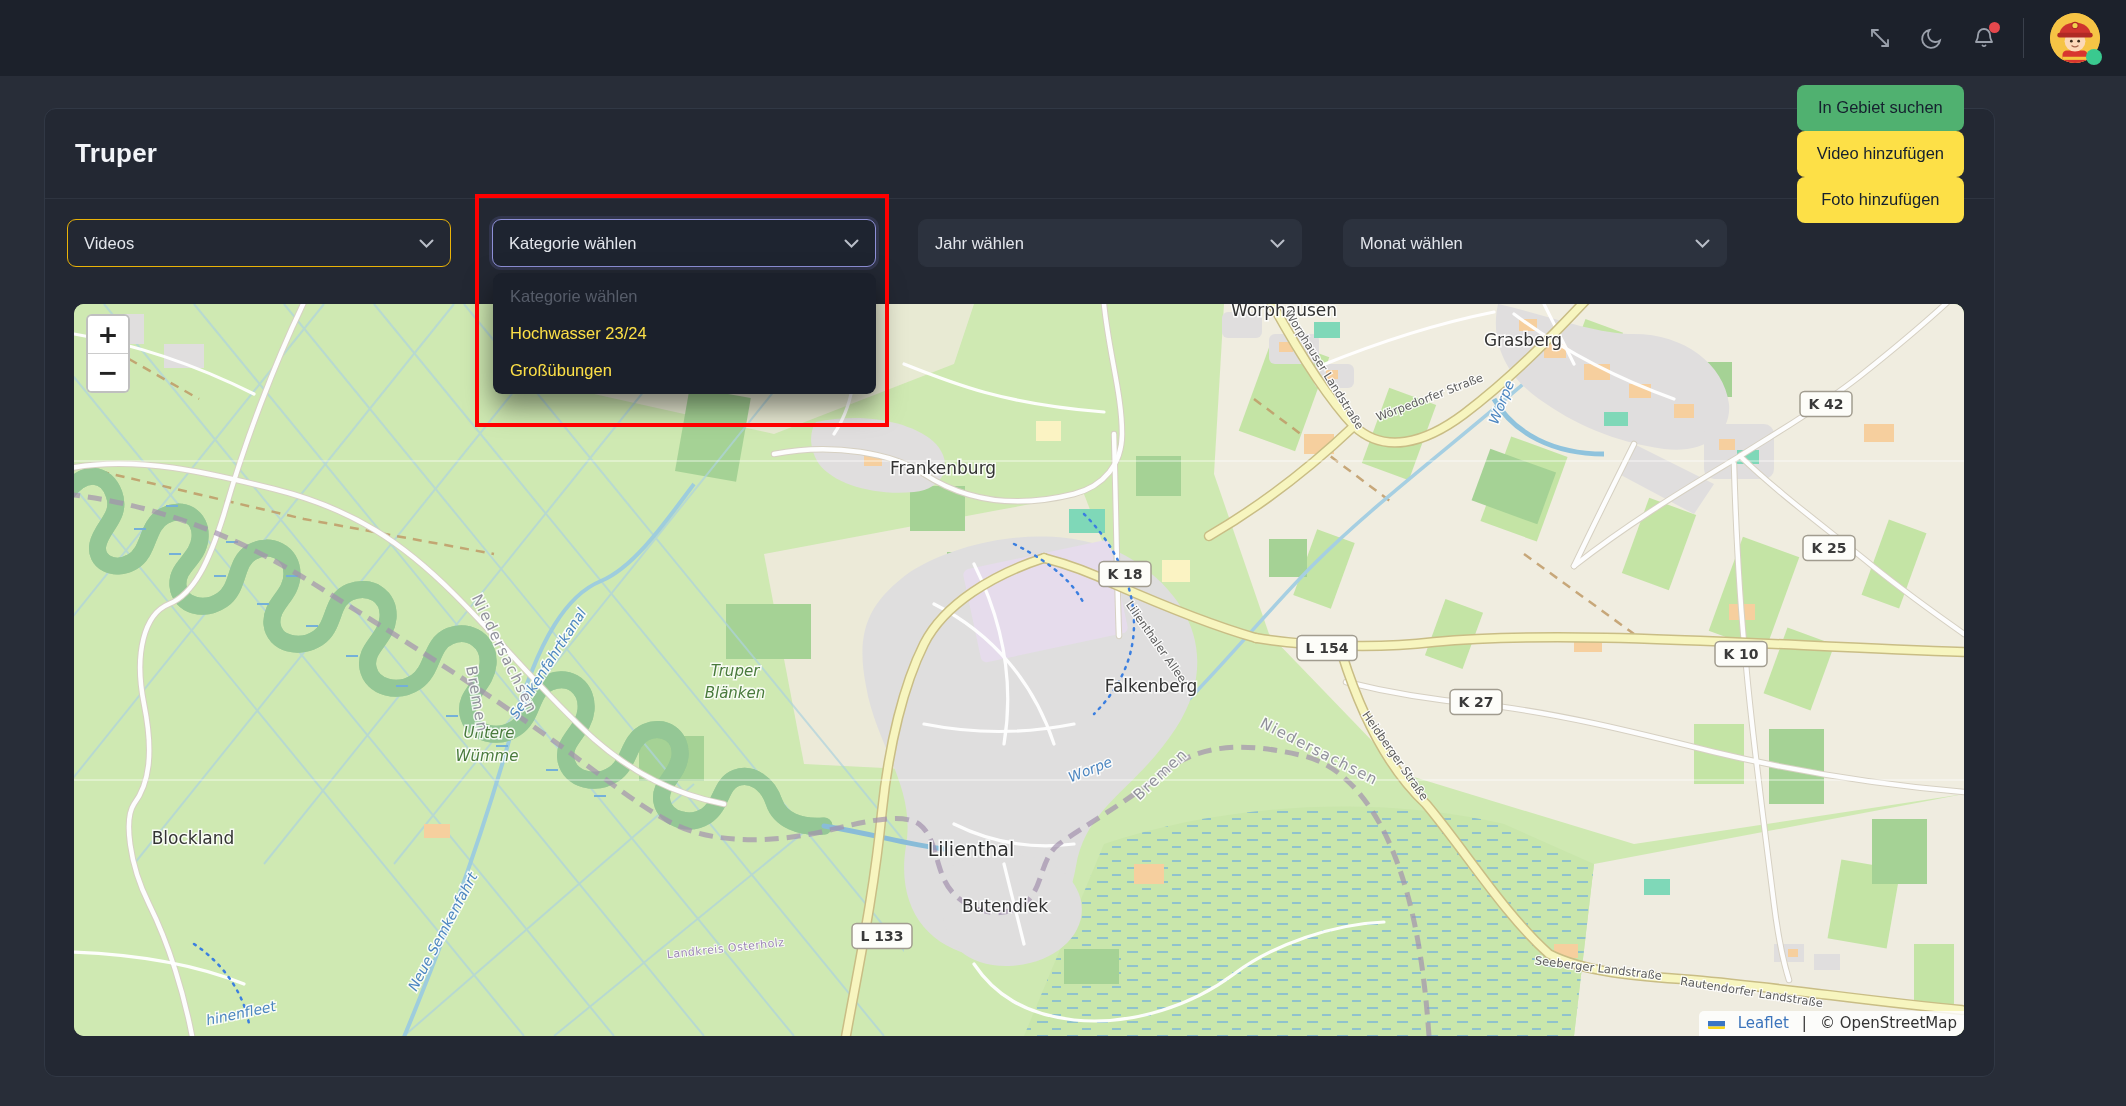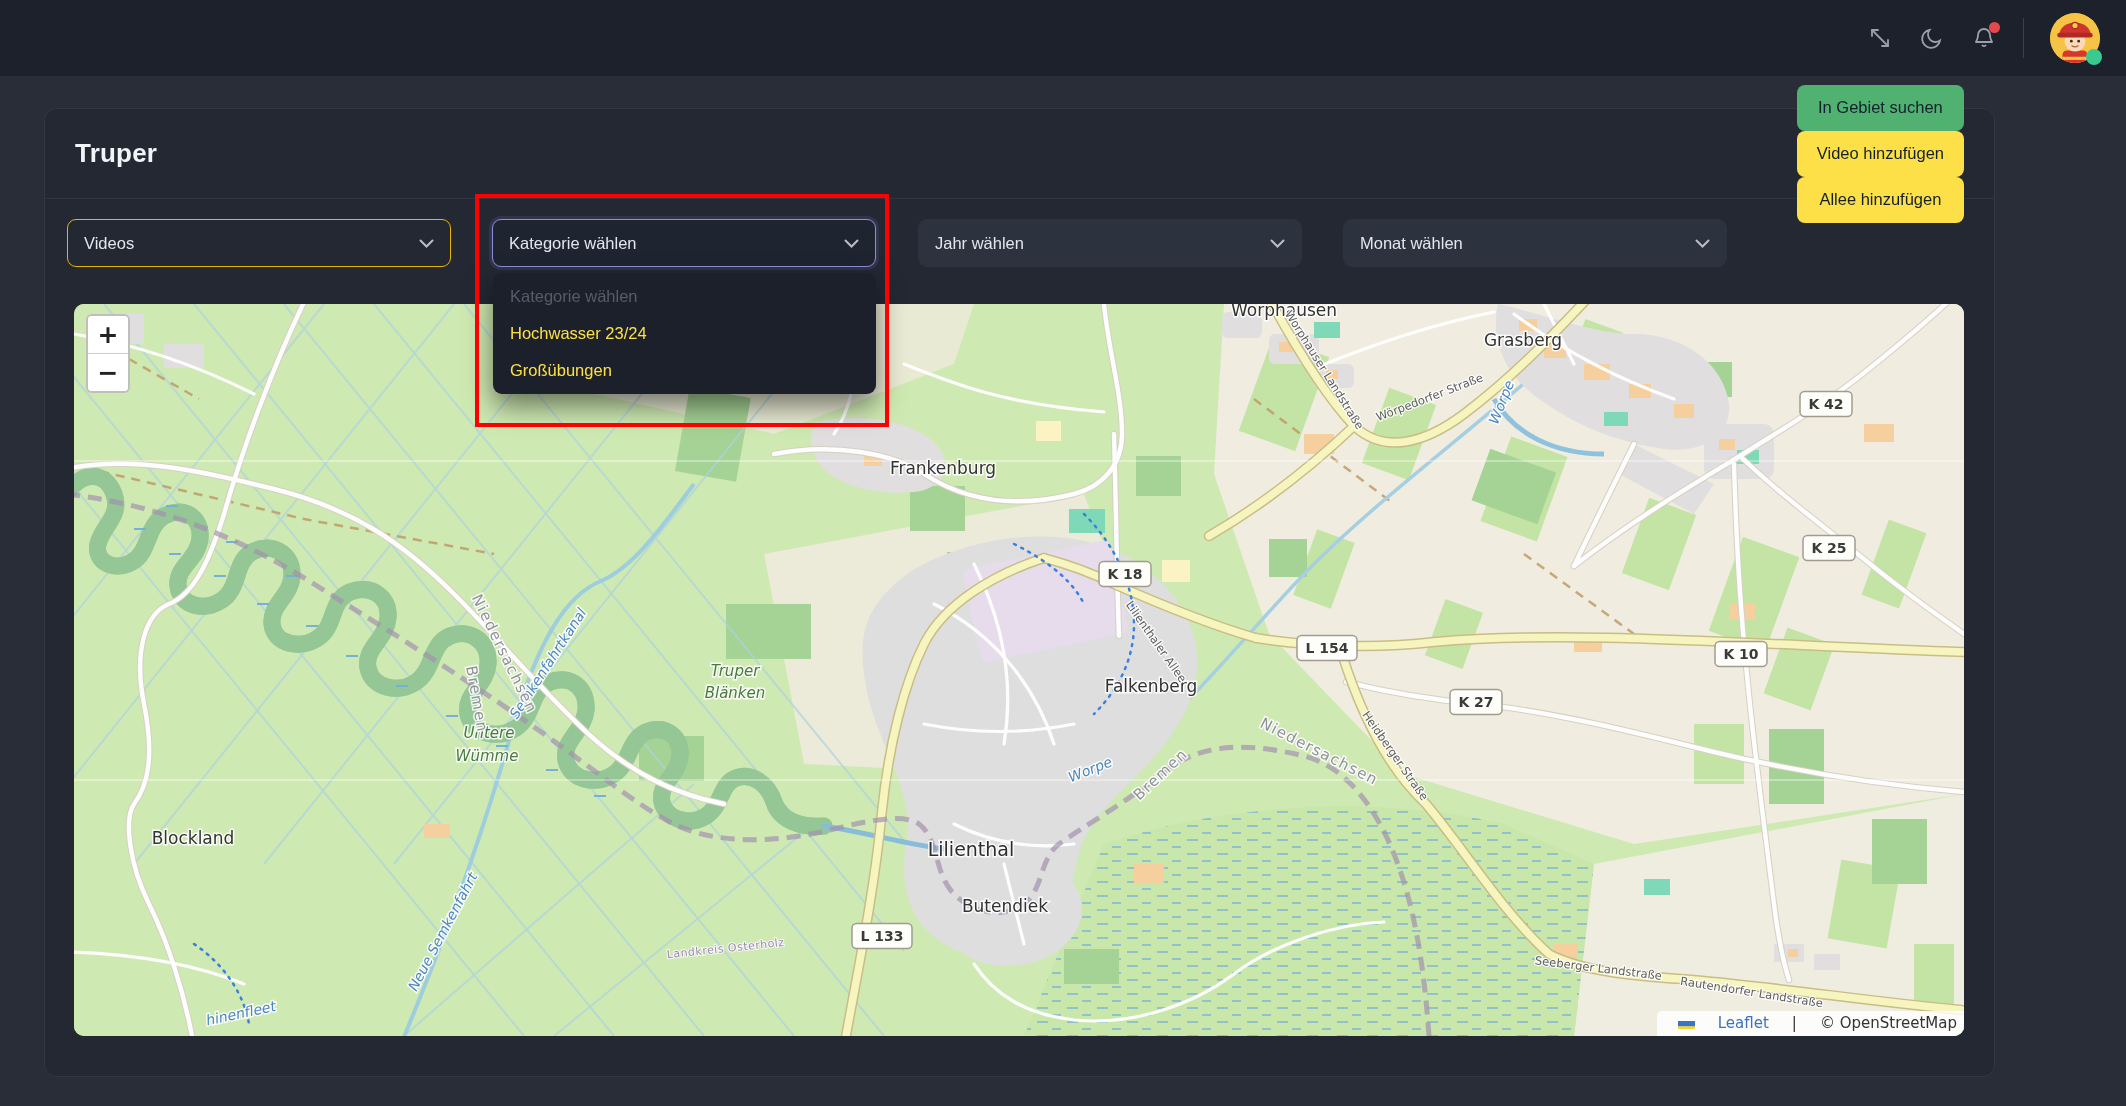--- a/index.html
+++ b/index.html
@@ -47,22 +47,22 @@
     z-index:40;pointer-events:none;box-sizing:border-box;}
   
   .map{position:absolute;left:29px;top:195px;width:1890px;height:732px;border-radius:10px;overflow:hidden;
     background:#cfe9b2;cursor:grab;}
   .map svg.base{position:absolute;left:0;top:0;}
   .zoom-ctl{position:absolute;left:12px;top:10px;width:40px;background:#fff;border:2px solid rgba(0,0,0,.25);
     border-radius:6px;overflow:hidden;z-index:20;}
   .zoom-btn{width:100%;height:37px;display:flex;align-items:center;justify-content:center;font-size:25px;
     font-weight:700;color:#222;cursor:pointer;background:#fff;font-family:"DejaVu Sans",sans-serif;}
   .zoom-btn:first-child{border-bottom:1px solid #ccc;}
-  .attribution{position:absolute;right:0;bottom:0;background:rgba(255,255,255,.82);padding:3px 7px 4px 21px;
-    font-size:15px;color:#333;border-top-left-radius:5px;z-index:20;display:flex;align-items:center;gap:23px;
+  .attribution{position:absolute;right:0;bottom:0;background:rgba(255,255,255,.82);padding:3px 7px 4px 9px;
+    font-size:15px;color:#333;border-top-left-radius:5px;z-index:20;display:flex;align-items:center;gap:13px;
     font-family:"DejaVu Sans",sans-serif;margin-top:28px;}
   .attribution a{color:#3b74bc;text-decoration:none;cursor:pointer;}
   .flag{display:inline-block;width:17px;height:11px;border-radius:1px;overflow:hidden;}
   
   .ml{font-family:"DejaVu Sans",sans-serif;text-anchor:middle;paint-order:stroke;stroke:rgba(255,255,255,.85);stroke-width:3px;}
   .ml-place{font-size:17px;fill:#333333;}
   .ml-town{font-size:19px;fill:#2d2d2d;}
   .ml-nature{font-size:15px;fill:#497a3c;font-style:italic;}
   .ml-water{font-size:14px;fill:#4c86c0;font-style:italic;}
   .ml-admin{font-size:15px;fill:#90909b;letter-spacing:1.5px;}
@@ -114,21 +114,21 @@
   </div>
 </div>
 
 <div class="card">
 
   <div class="card-header">
     <div class="page-title">Truper</div>
     <div class="header-actions">
       <button class="btn btn-green">In Gebiet suchen</button>
       <button class="btn btn-blue">Video hinzufügen</button>
-      <button class="btn btn-blue">Allee hinzufügen</button>
+      <button class="btn btn-blue">Foto hinzufügen</button>
     </div>
   </div>
 
   <div class="select sel-outline" style="left:22px;">
     <span>Videos</span>
     <span class="chev">
       <svg width="15" height="9" viewBox="0 0 15 9" fill="none" stroke="#b9bec8" stroke-width="2" stroke-linecap="round">
           <path d="M1.5 1.5 L7.5 7.5 L13.5 1.5"></path>
         </svg>
     </span>

